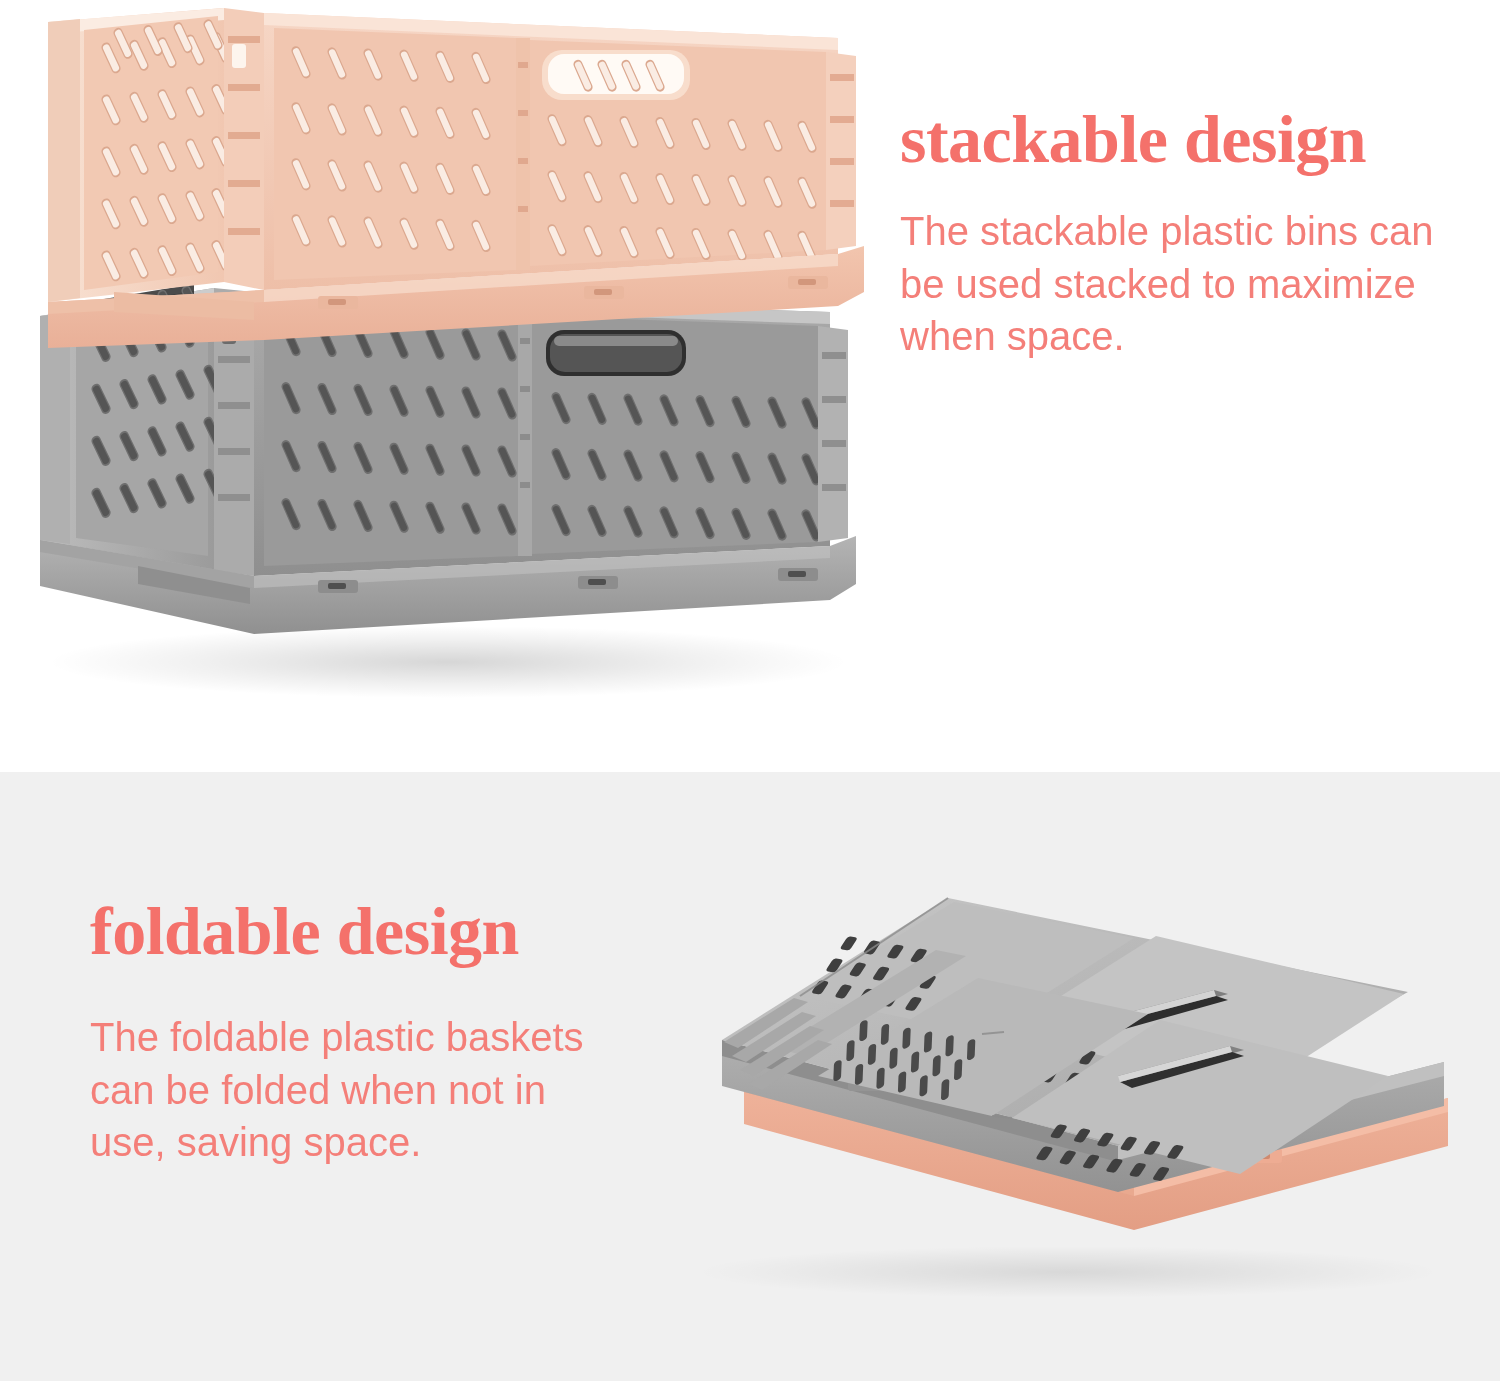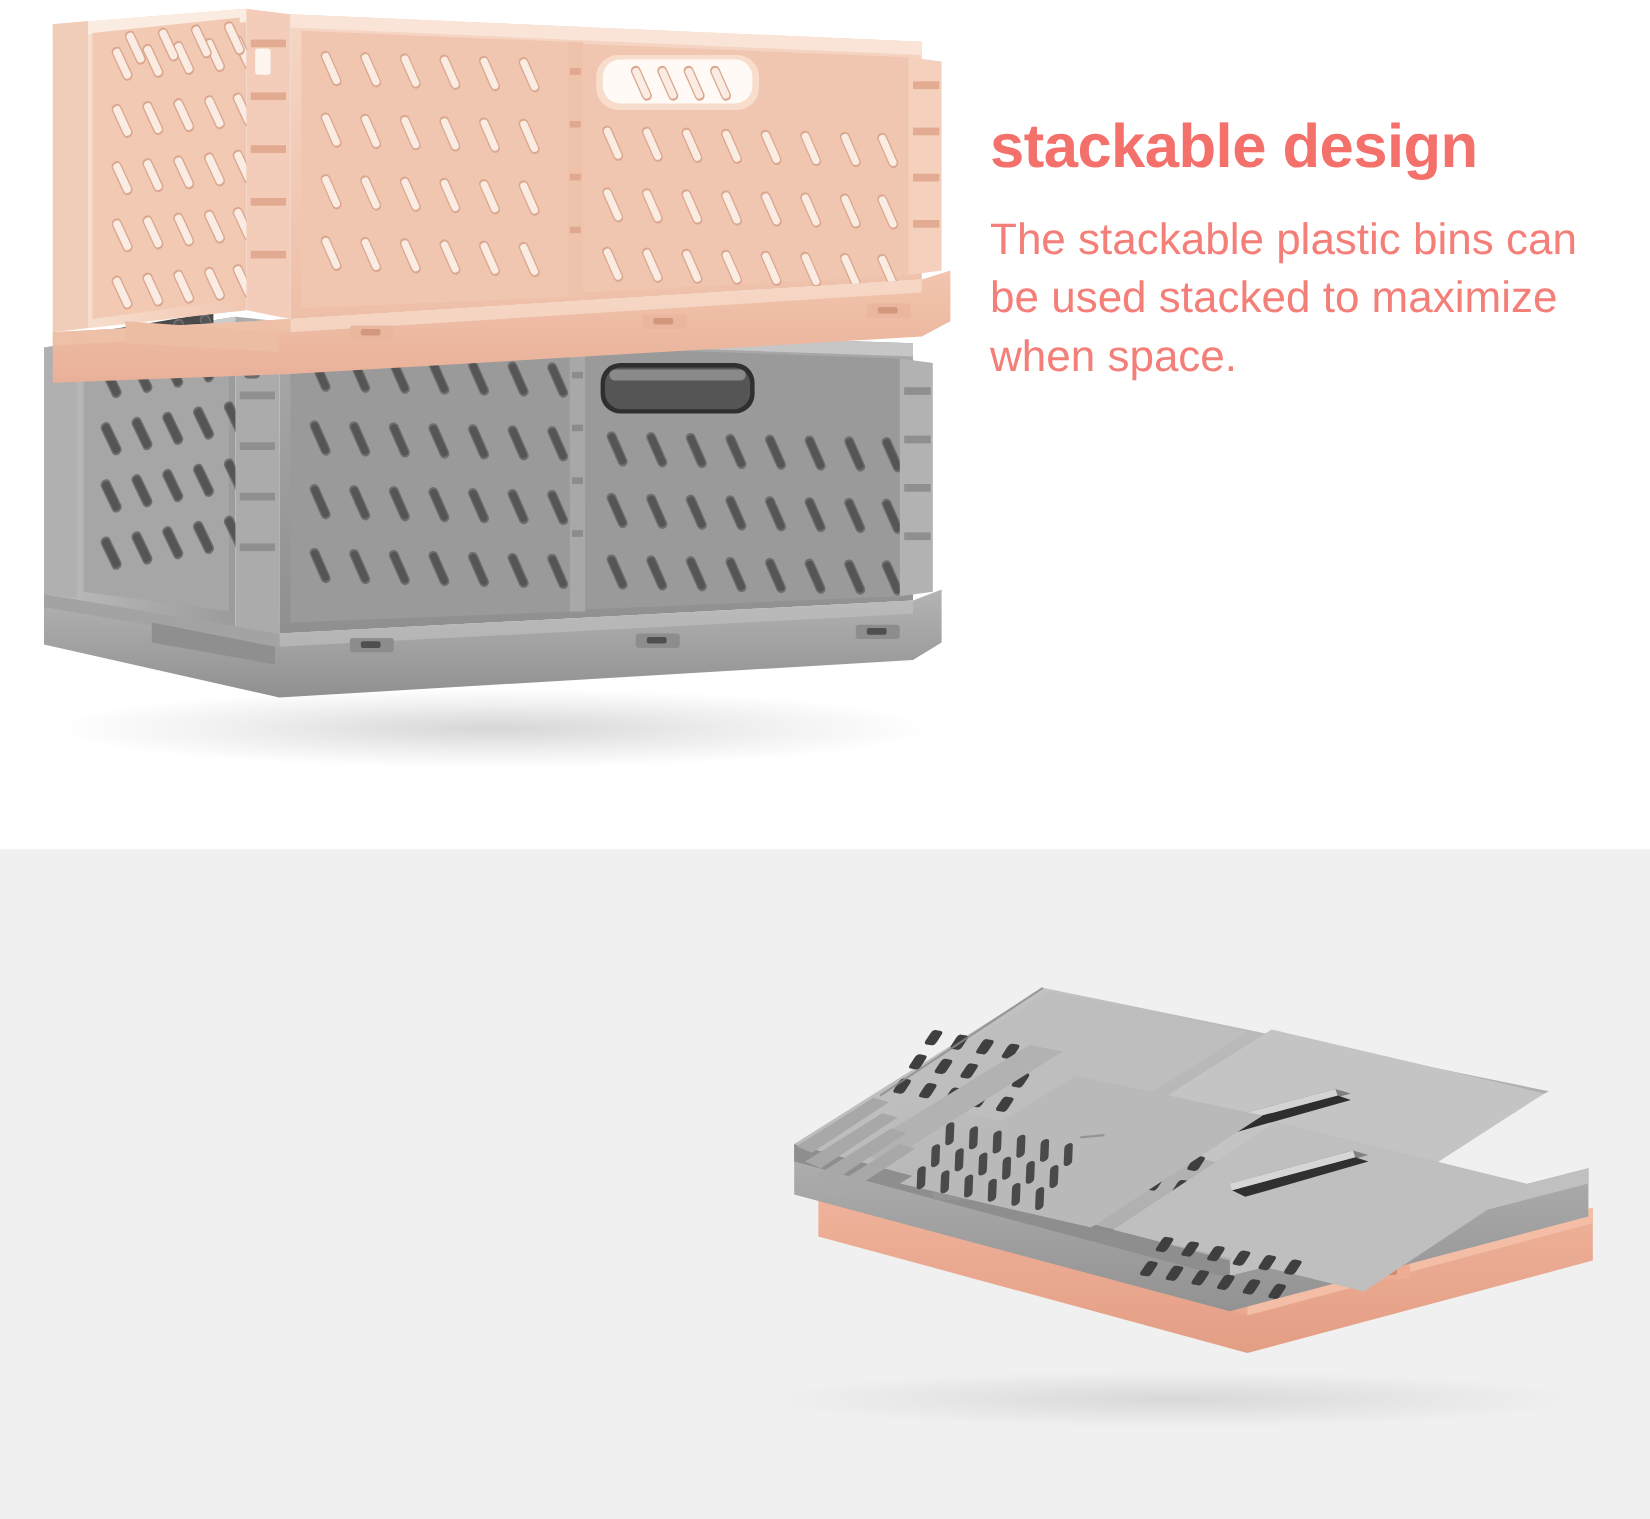--- a/index.html
+++ b/index.html
@@ -13,25 +13,26 @@
 
   
   .panel { position: absolute; left: 0; width: 1500px; overflow: hidden; }
   #panel-stackable { top: 0; height: 772px; background: #ffffff; }
   #panel-foldable  { top: 772px; height: 609px; background: #f0f0f0; }
 
   
   .copy { position: absolute; }
   .headline {
     font-weight: bold;
-    font-size: 56px;
+    font-size: 68px;
     line-height: 1.04;
     letter-spacing: -0.5px;
     color: #f4716b;
     white-space: nowrap;
+    font-family: Liberation Serif, serif;
   }
   .body-text {
     font-size: 40px;
     line-height: 1.32;
     color: #f47f79;
   }
   #copy-stackable { left: 900px; top: 104px; width: 560px; }
   #copy-stackable .body-text { margin-top: 30px; }
   #copy-foldable  { left: 90px; top: 896px; width: 520px; }
   #copy-foldable .body-text { margin-top: 44px; }
@@ -454,20 +455,24 @@
   </div>
 
   <div class="copy" id="copy-stackable">
     <h2 class="headline">stackable design</h2>
     <p class="body-text">The stackable plastic bins can be used stacked to maximize when space.</p>
   </div>
 </section>
 
 <section class="panel" id="panel-foldable">
 
+  <div class="copy" id="copy-foldable" style="top:124px;">
+    <h2 class="headline">foldable design</h2>
+    <p class="body-text">The foldable plastic baskets can be folded when not in use, saving space.</p>
+  </div>
 
   <div class="art" id="art-folded" style="top:108px; left:648px;">
     <svg viewBox="0 0 820 430" xmlns="http://www.w3.org/2000/svg">
       <defs>
         <linearGradient id="fgTop" x1="0" y1="0" x2="1" y2="1">
           <stop offset="0" stop-color="#c8c8c8"></stop>
           <stop offset="1" stop-color="#a3a3a3"></stop>
         </linearGradient>
         <linearGradient id="fgSide" x1="0" y1="0" x2="0" y2="1">
           <stop offset="0" stop-color="#b0b0b0"></stop>

